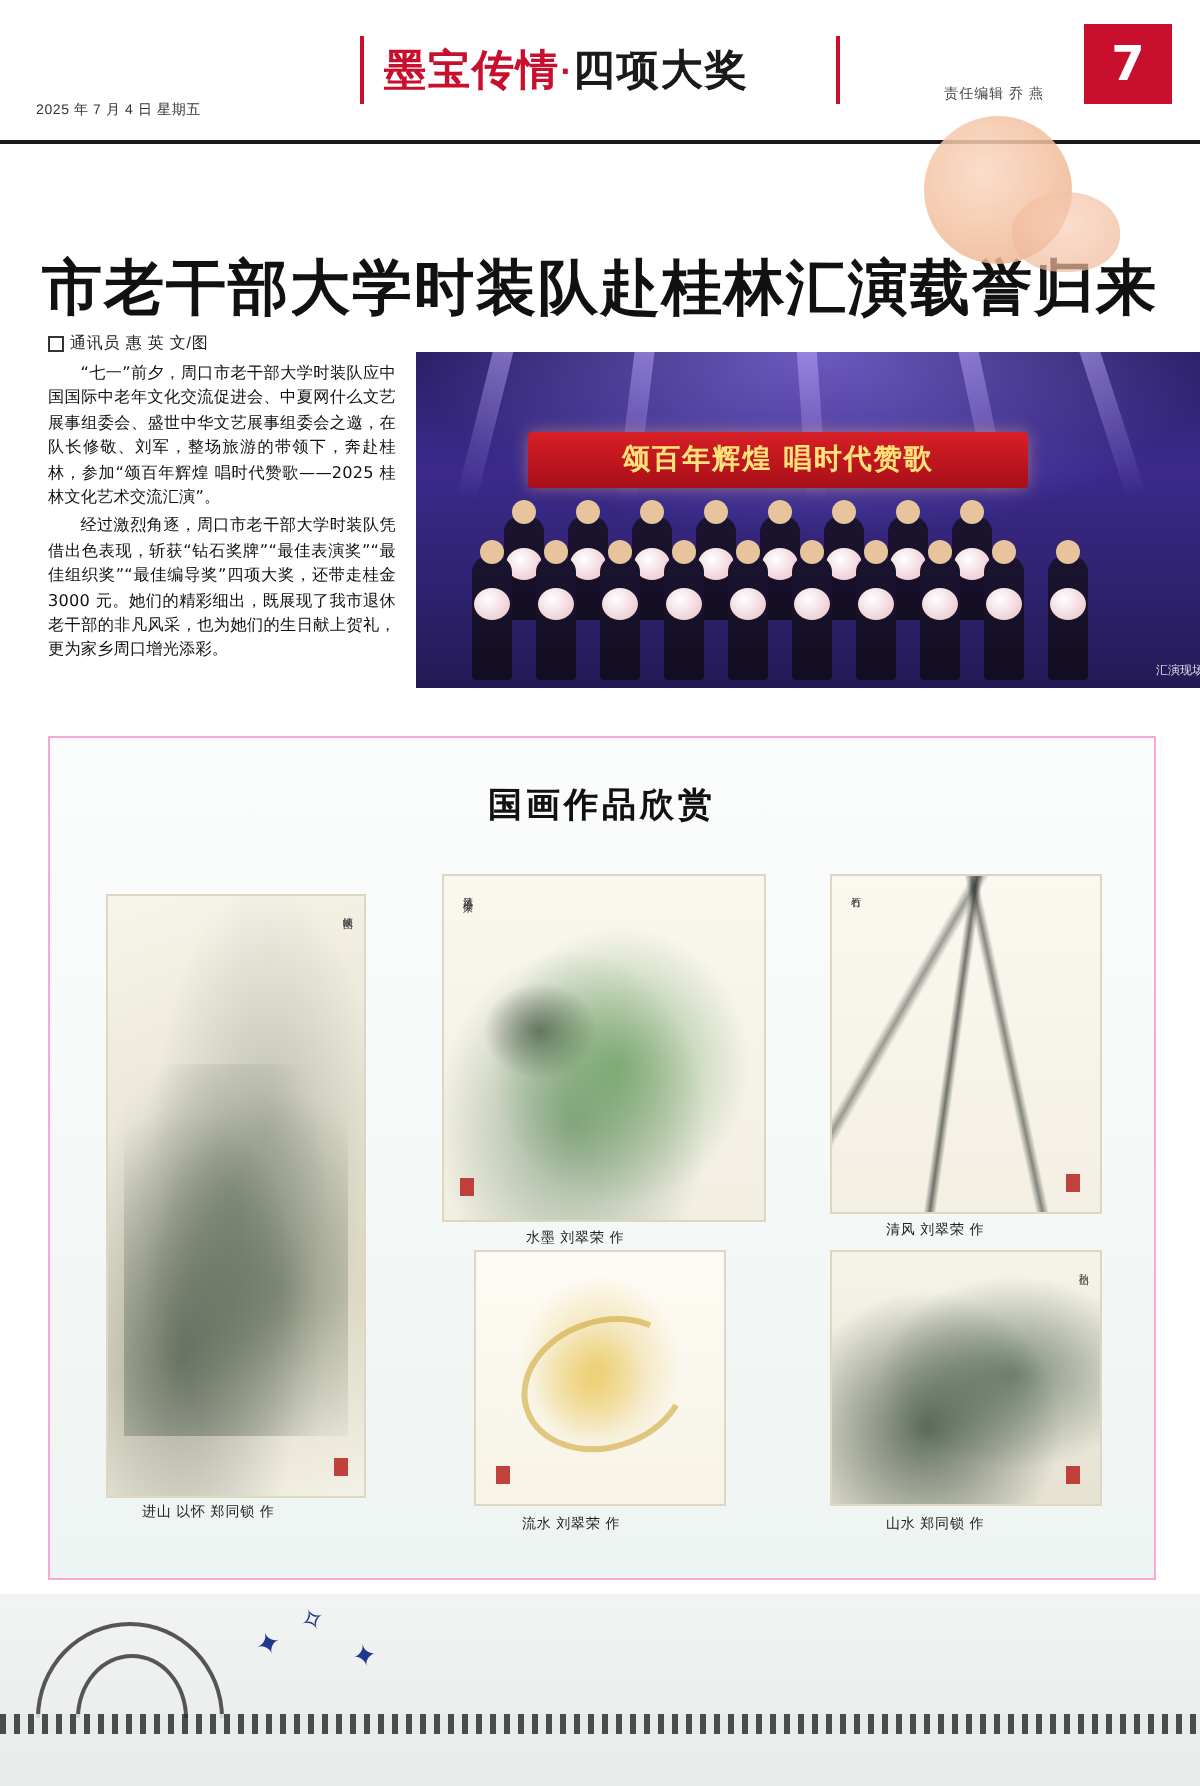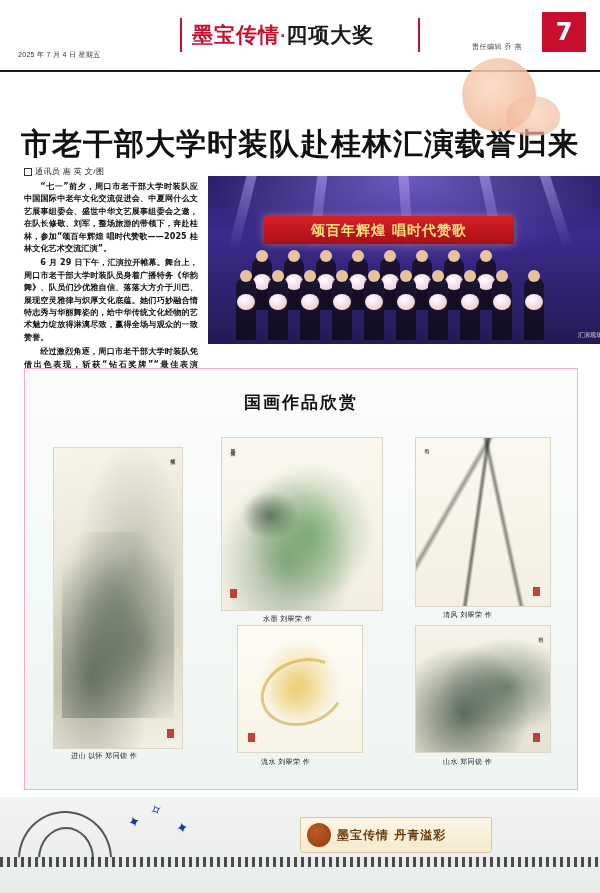--- a/index.html
+++ b/index.html
@@ -156,21 +156,21 @@
     position: absolute;
     left: 24px; top: 180px;
     width: 174px;
     font-family: "DejaVu Sans", sans-serif;
     font-size: 8.1px;
     line-height: 12.4px;
     color: #111;
     text-align: justify;
     letter-spacing: .1px;
   }
-  .article p { margin: 0 0 2px 0; text-indent: 2em; font-weight: bold; }
+  .article p { margin: 0 0 2px 0; text-indent: 2em; }
 
   
   .photo {
     position: absolute;
     left: 208px; top: 176px;
     width: 356px; height: 168px;
     background: linear-gradient(180deg,#2a2066 0%, #3b2a8c 35%, #241a55 100%);
     overflow: hidden;
     padding-left: 44px;
   }
@@ -437,21 +437,20 @@
     <div class="headline">市老干部大学时装队赴桂林汇演载誉归来</div>
   </div>
   <div class="sun-blob"></div>
   <div class="sun-blob2"></div>
 
   <div class="byline">
     <span class="mark"></span><span>通讯员 惠 英 文/图</span>
   </div>
   <div class="article">
     <p>“七一”前夕，周口市老干部大学时装队应中国国际中老年文化交流促进会、中夏网什么文艺展事组委会、盛世中华文艺展事组委会之邀，在队长修敬、刘军，整场旅游的带领下，奔赴桂林，参加“颂百年辉煌 唱时代赞歌——2025 桂林文化艺术交流汇演”。</p>
-    <p>6 月 29 日下午，汇演拉开帷幕。舞台上，周口市老干部大学时装队员身着广播特务《华韵舞》、队员们沙优雅自信、落落大方介于川巴、展现空灵雅律与炽厚文化底蕴。她们巧妙融合情特志秀与华丽舞姿的，给中华传统文化经物的艺术魅力绽放得淋漓尽致，赢得全场与观众的一致赞誉。</p>
     <p>经过激烈角逐，周口市老干部大学时装队凭借出色表现，斩获“钻石奖牌”“最佳表演奖”“最佳组织奖”“最佳编导奖”四项大奖，还带走桂金 3000 元。她们的精彩细出，既展现了我市退休老干部的非凡风采，也为她们的生日献上贺礼，更为家乡周口增光添彩。</p>
   </div>
 
   <div class="photo">
     <div class="stage-glow"></div>
     <div class="beam" style="left:40px; transform:rotate(14deg);"></div>
     <div class="beam" style="left:110px; transform:rotate(7deg);"></div>
     <div class="beam" style="left:190px; transform:rotate(-4deg);"></div>
     <div class="beam" style="left:270px; transform:rotate(-12deg);"></div>
     <div class="beam" style="left:330px; transform:rotate(-18deg);"></div>
@@ -523,19 +522,15 @@
   </div>
 
   <div class="footer">
     <div class="footer-arc"></div>
     <div class="footer-arc2"></div>
     <div class="footer-band"></div>
     <span class="swallow" style="left:128px; bottom:62px; transform:rotate(-18deg);">✦</span>
     <span class="swallow" style="left:150px; bottom:74px; transform:rotate(-24deg);">✧</span>
     <span class="swallow" style="left:176px; bottom:56px; transform:rotate(-10deg);">✦</span>
 
-    <div class="footer-logo">
-      <div class="footer-logo-badge"></div>
-      <div class="footer-logo-text">墨宝传情 丹青溢彩</div>
-    </div>
   </div>
 
 </div>
 
 </body></html>

